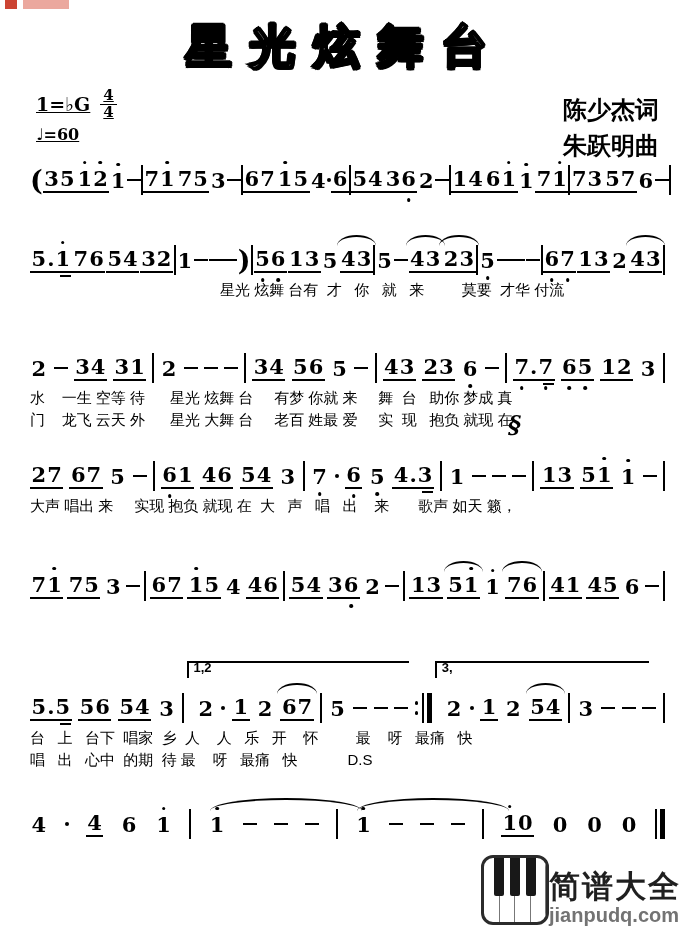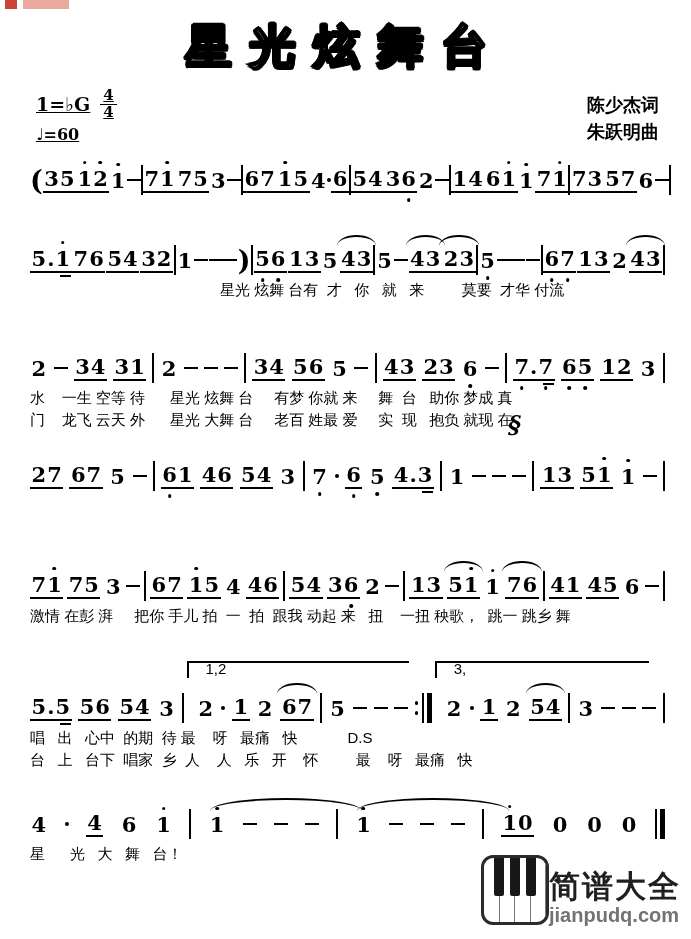--- a/index.html
+++ b/index.html
@@ -18,21 +18,21 @@
                      0 -2px 0 #000,0 2px 0 #000,-2px 0 0 #000,2px 0 0 #000;
          font-family:sans-serif;}
   
   .keyblock{position:absolute;left:36px;top:88px;font-weight:bold;text-decoration:underline;}
   .keyline{display:flex;align-items:center;gap:10px;font-size:19px;}
   .ts{display:inline-flex;flex-direction:column;align-items:center;font-size:15px;line-height:1.05;}
   .ts b{padding:0 3px;}
   .ts b:first-child{border-bottom:1.5px solid #000;}
   .tempo{margin-top:4px;font-size:16px;}
   
-  .credits{position:absolute;right:32px;top:92px;font-size:18px;line-height:1.5;
+  .credits{position:absolute;right:32px;top:92px;font-size:24px;line-height:1.5;
            font-family:"Liberation Sans",sans-serif;font-weight:bold;text-align:center;}
   
   .line{position:absolute;left:30px;right:26px;}
   .l1{top:162px}.l2{top:242px}.l3{top:350px}.l4{top:458px}.l5{top:568px}.l6{top:690px}.l7{top:806px}
   .notes{display:flex;align-items:center;justify-content:space-between;height:36px;
          font-size:21px;font-weight:bold;white-space:nowrap;}
   .tk{position:relative;display:inline-flex;align-items:flex-end;line-height:1;padding:0 1px;}
   .tk.b{border-bottom:2px solid #000;padding-bottom:2px;}
   .ch{position:relative;display:inline-block;padding:0 0.5px;}
   .du,.dd{position:absolute;left:50%;transform:translateX(-50%);width:3.6px;height:3.6px;
@@ -52,21 +52,21 @@
   .paren{font-size:27px;font-weight:bold;line-height:1;}
   .arc{position:absolute;left:-3px;right:-3px;top:-13px;height:9px;
        border-top:2px solid #000;border-radius:50% 50% 0 0 / 100% 100% 0 0;}
   .arcw{position:absolute;left:2px;top:-16px;width:152px;height:11px;
         border-top:2px solid #000;border-radius:50% 50% 0 0 / 100% 100% 0 0;z-index:1;}
   .volta{position:relative;width:0;height:30px;flex:0 0 auto;}
   .volta .vbr{position:absolute;left:-4px;top:-32px;height:15px;
               border-left:2px solid #000;border-top:2px solid #000;}
   .volta.v1 .vbr{width:220px;}
   .volta.v2 .vbr{width:212px;}
-  .volta .vlbl{position:absolute;left:15px;top:-33px;font-size:15px;font-weight:normal;
+  .volta .vlbl{position:absolute;left:3px;top:-33px;font-size:13px;font-weight:bold;
                font-family:"Liberation Sans",sans-serif;white-space:nowrap;}
   .lyr{white-space:pre;font-size:15px;line-height:18.5px;margin-top:3px;
        font-family:"Liberation Sans",sans-serif;}
   .l2 .lyr{padding-left:190px;}
   
   .segno{position:absolute;left:508px;top:410px;font-size:25px;font-weight:bold;font-style:italic;}
   
   .wm{position:absolute;right:10px;bottom:14px;display:flex;align-items:flex-end;}
   .piano{position:relative;width:62px;height:64px;border:3px solid #2b2b2b;border-radius:12px;
          background:#fff;display:flex;overflow:hidden;flex:0 0 auto;}
@@ -417,20 +417,21 @@
           <span class="tk b">
             <span class="ch">5</span>
             <span class="ch">1<i class="du"></i></span>
           </span>
           <span class="tk">
             <span class="ch">1<i class="du"></i></span>
           </span>
           <span class="dash"></span>
           <span class="bar"></span>
         </span>
+        <div class="lyr">大声 唱出 来     实现 抱负 就现 在  大   声   唱   出    来       歌声 如天 籁，</div>
       </div>
       <div class="line l5">
         <span class="notes" style="display: flex;">
           <span class="tk b">
             <span class="ch">7</span>
             <span class="ch">1<i class="du"></i></span>
           </span>
           <span class="tk b">
             <span class="ch">7</span>
             <span class="ch">5</span>
@@ -494,21 +495,20 @@
           <span class="tk b">
             <span class="ch">4</span>
             <span class="ch">5</span>
           </span>
           <span class="tk">
             <span class="ch">6</span>
           </span>
           <span class="dash"></span>
           <span class="bar"></span>
         </span>
-        <div class="lyr">激情 在彭 湃     把你 手儿 拍  一  拍  跟我 动起 来   扭    一扭 秧歌，  跳一 跳乡 舞</div>
       </div>
       <div class="line l6">
         <span class="notes" style="display: flex;">
           <span class="tk b">
             <span class="ch">5</span>
             <span class="ch">.</span>
             <span class="ch">5</span>
             <i class="x2"></i>
           </span>
           <span class="tk b">
@@ -578,22 +578,22 @@
           </span>
           <span class="bar"></span>
           <span class="tk">
             <span class="ch">3</span>
           </span>
           <span class="dash"></span>
           <span class="dash"></span>
           <span class="dash"></span>
           <span class="bar"></span>
         </span>
+        <div class="lyr">台   上   台下  唱家  乡  人    人   乐   开    怀         最    呀   最痛   快</div>
         <div class="lyr">唱   出   心中  的期  待 最    呀   最痛   快            D.S</div>
-        <div class="lyr">台   上   台下  唱家  乡  人    人   乐   开    怀         最    呀   最痛   快</div>
       </div>
       <div class="line l7">
         <span class="notes" style="display: flex;">
           <span class="tk">
             <span class="ch">4</span>
           </span>
           <span class="adot"></span>
           <span class="tk b">
             <span class="ch">4</span>
           </span>
@@ -631,21 +631,20 @@
             <span class="ch">0</span>
           </span>
           <span class="tk">
             <span class="ch">0</span>
           </span>
           <span class="bar2">
             <i></i>
             <i class="thick"></i>
           </span>
         </span>
-        <div class="lyr">星      光   大   舞   台！</div>
       </div>
     </div>
 
   <div class="segno">§</div>
 
   <div class="wm">
     <span class="piano">
       <i class="wk"></i>
         <i class="wk"></i>
         <i class="wk"></i>

